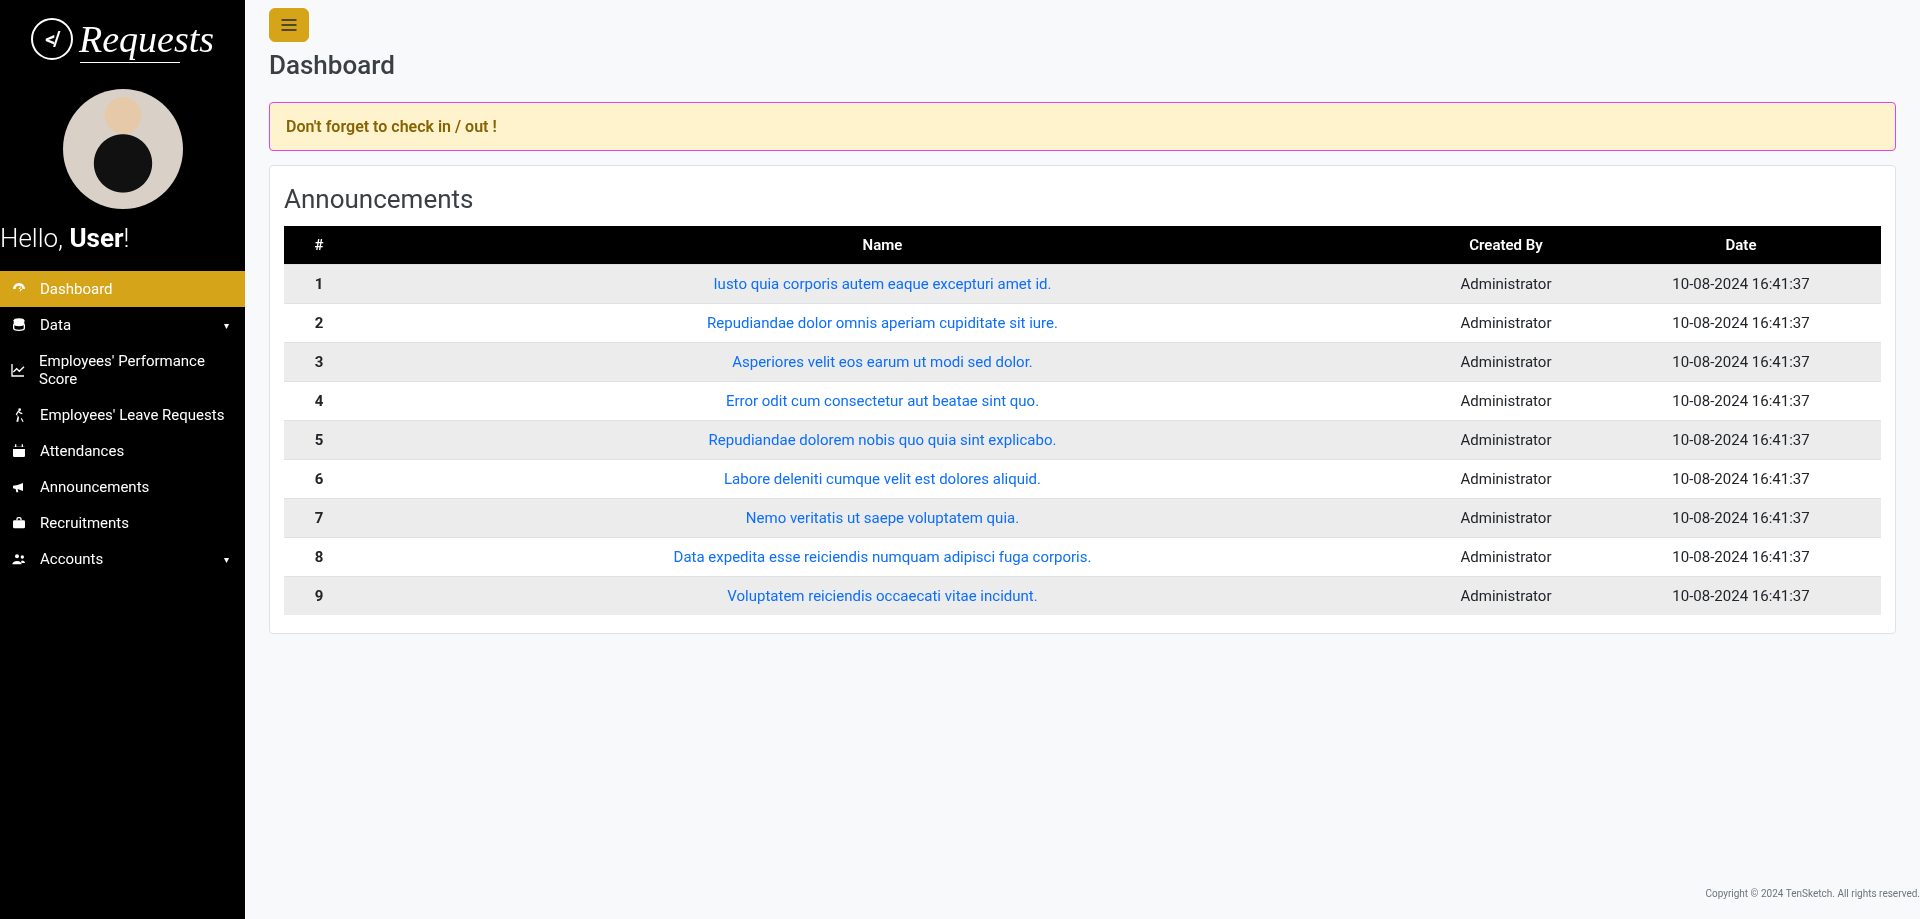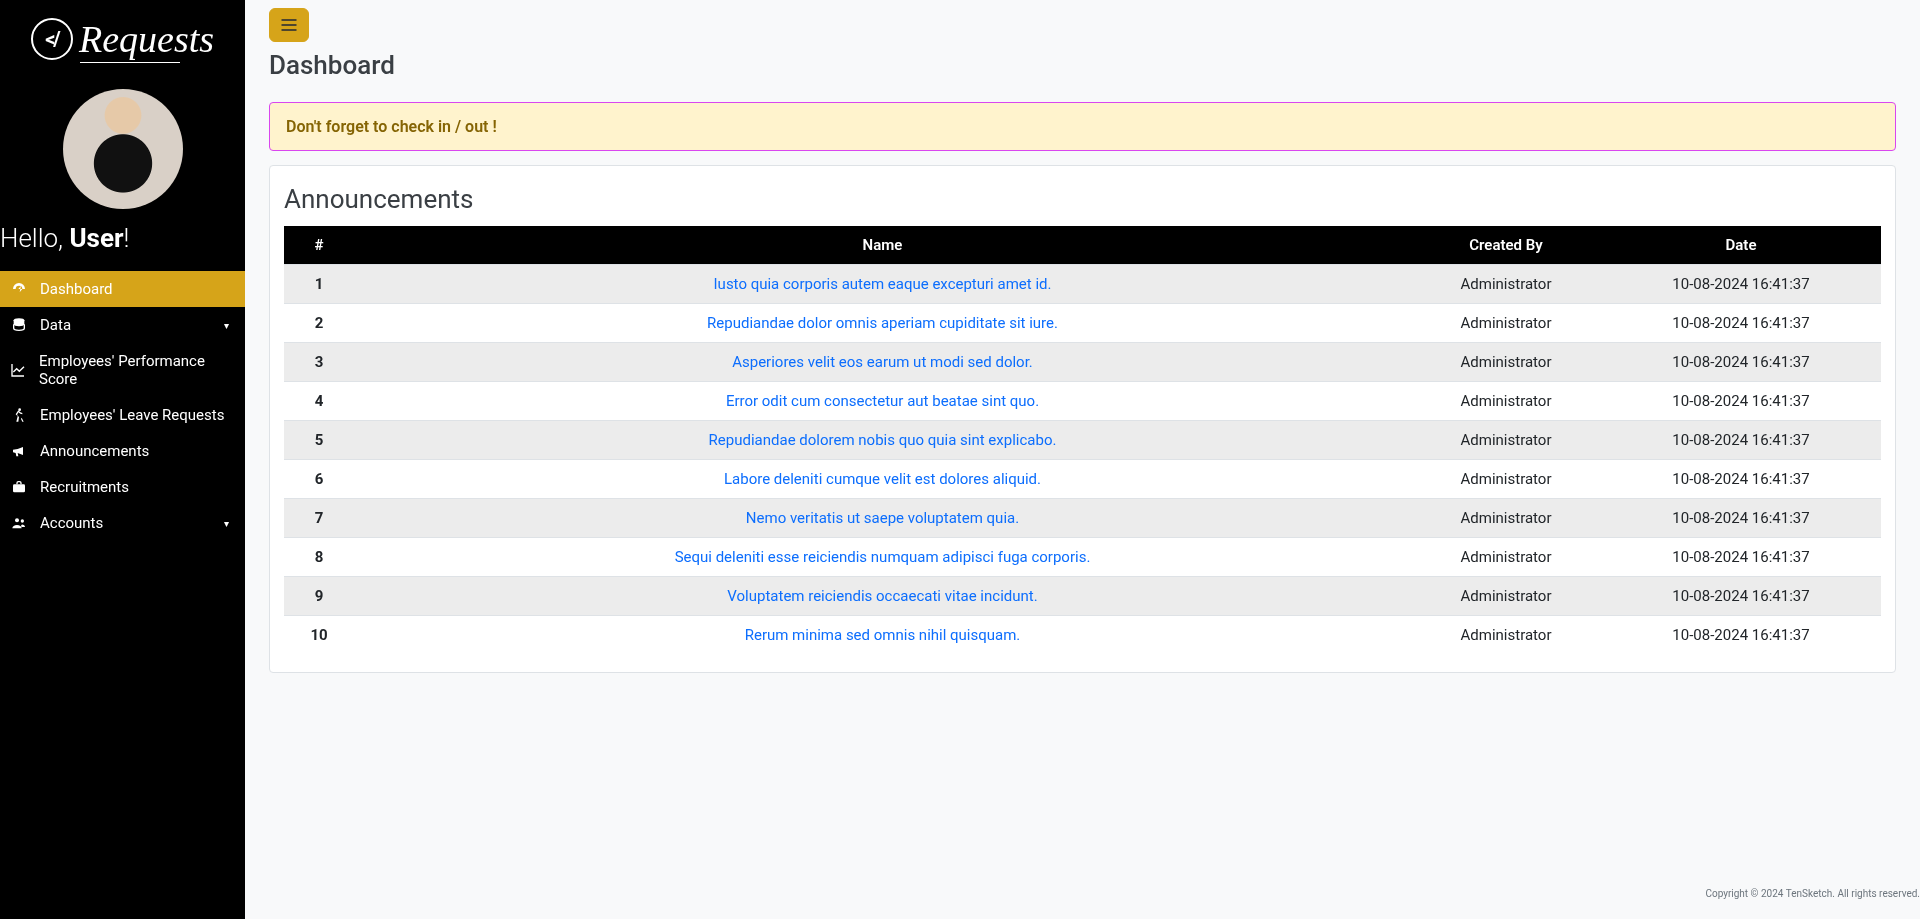--- a/index.html
+++ b/index.html
@@ -243,20 +243,33 @@
               <path d="M11 22l1-7-3-3 2-4 3 2 3 1v-2l-3-1-3-3-4 6 3 3-2 8h3zm4-4l2 4h2l-3-6-1 2z"></path>
             </svg>
           </span>
           <span>Employees' Leave Requests</span>
         </a>
       </li>
       <li>
         <a href="#" class="nav-item">
           <span class="nav-icon">
             <svg viewBox="0 0 24 24" width="16" height="16" fill="currentColor">
+              <rect x="3" y="5" width="18" height="16" rx="2"></rect>
+              <rect x="3" y="5" width="18" height="4" fill="#000"></rect>
+              <line x1="7" y1="2" x2="7" y2="6" stroke="currentColor" stroke-width="2"></line>
+              <line x1="17" y1="2" x2="17" y2="6" stroke="currentColor" stroke-width="2"></line>
+            </svg>
+          </span>
+          <span>Attendances</span>
+        </a>
+      </li>
+      <li>
+        <a href="#" class="nav-item">
+          <span class="nav-icon">
+            <svg viewBox="0 0 24 24" width="16" height="16" fill="currentColor">
               <path d="M3 10v4l4 1 1 5h3l-1-5 8 3V6l-8 3-7 1z"></path>
             </svg>
           </span>
           <span>Announcements</span>
         </a>
       </li>
       <li>
         <a href="#" class="nav-item">
           <span class="nav-icon">
             <svg viewBox="0 0 24 24" width="16" height="16" fill="currentColor">
@@ -346,33 +359,27 @@
               <td>10-08-2024 16:41:37</td>
             </tr>
             <tr>
               <td class="idx">7</td>
               <td><a href="#">Nemo veritatis ut saepe voluptatem quia.</a></td>
               <td>Administrator</td>
               <td>10-08-2024 16:41:37</td>
             </tr>
             <tr>
               <td class="idx">8</td>
-              <td><a href="#">Sequi deleniti esse reiciendis numquam adipisci fuga corporis.</a></td>
+              <td><a href="#">Data expedita esse reiciendis numquam adipisci fuga corporis.</a></td>
               <td>Administrator</td>
               <td>10-08-2024 16:41:37</td>
             </tr>
             <tr>
               <td class="idx">9</td>
               <td><a href="#">Voluptatem reiciendis occaecati vitae incidunt.</a></td>
-              <td>Administrator</td>
-              <td>10-08-2024 16:41:37</td>
-            </tr>
-            <tr>
-              <td class="idx">10</td>
-              <td><a href="#">Rerum minima sed omnis nihil quisquam.</a></td>
               <td>Administrator</td>
               <td>10-08-2024 16:41:37</td>
             </tr>
           </tbody>
       </table>
     </div>
   </div>
 
   <footer>Copyright © 2024 TenSketch. All rights reserved.</footer>
 </div>

